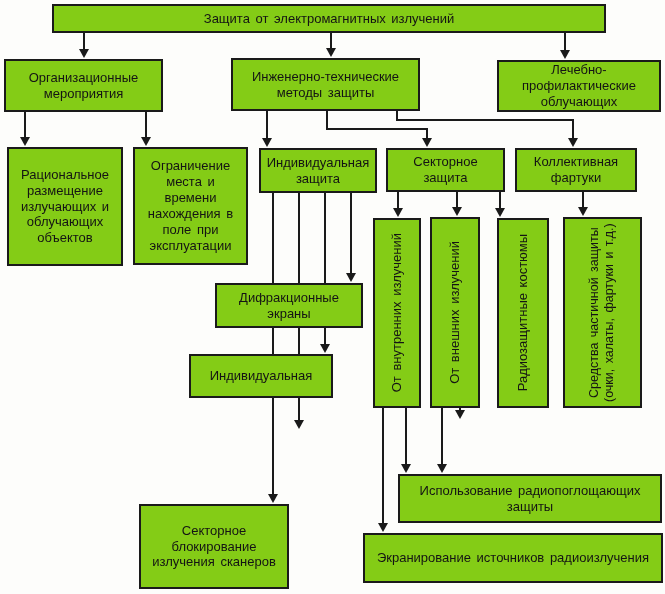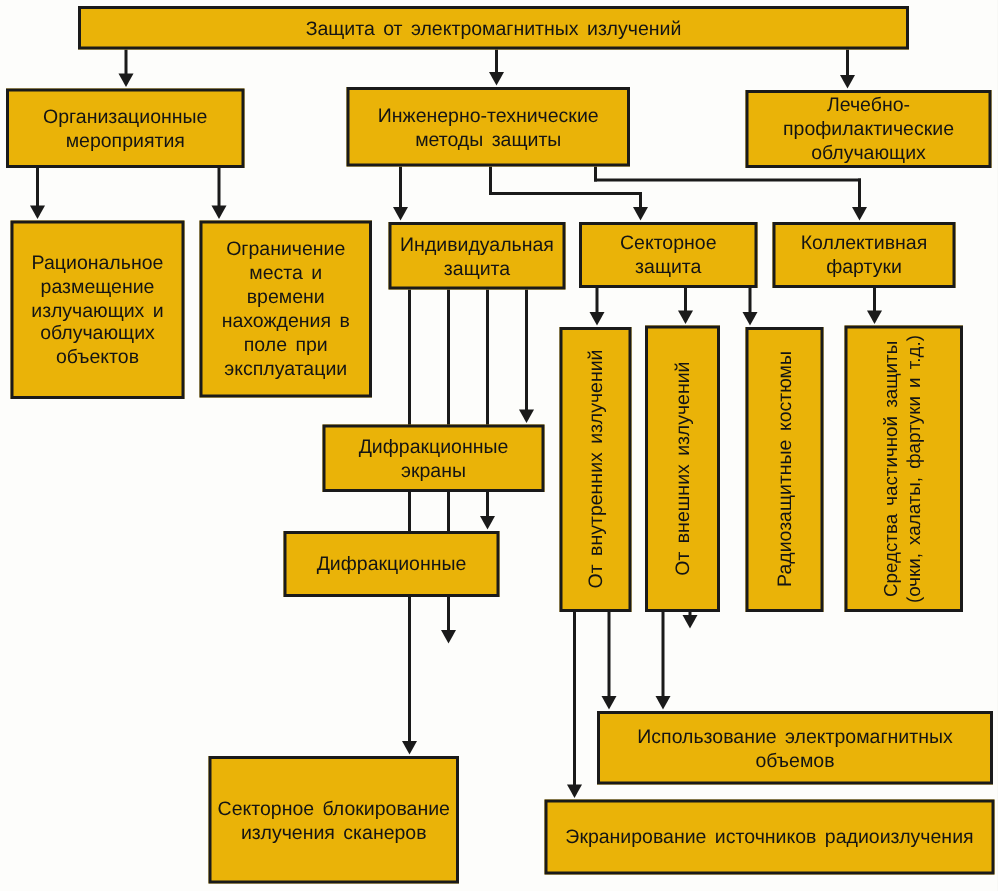--- a/index.html
+++ b/index.html
@@ -9,21 +9,21 @@
     width:665px;height:594px;
     background:#fdfdfb;
     font-family:"Liberation Sans","DejaVu Sans",sans-serif;
     color:#141414;
     overflow:hidden;
   }
   .node{
     position:absolute;
     box-sizing:border-box;
     border:2px solid #1a1a1a;
-    background:#eab308;
+    background:#84cc16;
     display:flex;
     align-items:center;
     justify-content:center;
     text-align:center;
     font-size:13px;
     line-height:1.22;
     font-weight:400;
     word-spacing:2px;
     padding:2px 3px;
     z-index:2;
@@ -88,28 +88,28 @@
       <span>Радиозащитные костюмы</span>
     </div>
   <div class="node vert" style="left:563px;top:217px;width:79px;height:191px;font-size:12.5px">
       <span>Средства частичной защиты (очки, халаты, фартуки и т.д.)</span>
     </div>
 
   <div class="node" style="left:215px;top:283px;width:148px;height:45px">
       <span>Дифракционные экраны</span>
     </div>
   <div class="node" style="left:189px;top:354px;width:144px;height:44px">
-      <span>Дифракционные</span>
+      <span>Индивидуальная</span>
     </div>
-  <div class="node" style="left:139px;top:504px;width:167px;height:85px">
+  <div class="node" style="left:139px;top:504px;width:150px;height:85px">
       <span>Секторное блокирование излучения сканеров</span>
     </div>
 
   <div class="node" style="left:398px;top:474px;width:264px;height:49px">
-      <span>Использование электромагнитных объемов</span>
+      <span>Использование радиопоглощающих защиты</span>
     </div>
   <div class="node" style="left:363px;top:533px;width:300px;height:50px">
       <span>Экранирование источников радиоизлучения</span>
     </div>
 
   <div class="vl" style="left:83px;top:33px;height:17px"></div>
   <div class="arr" style="left:79px;top:49px"></div>
   <div class="vl" style="left:330px;top:33px;height:16px"></div>
   <div class="arr" style="left:326px;top:48px"></div>
   <div class="vl" style="left:564px;top:33px;height:18px"></div>

